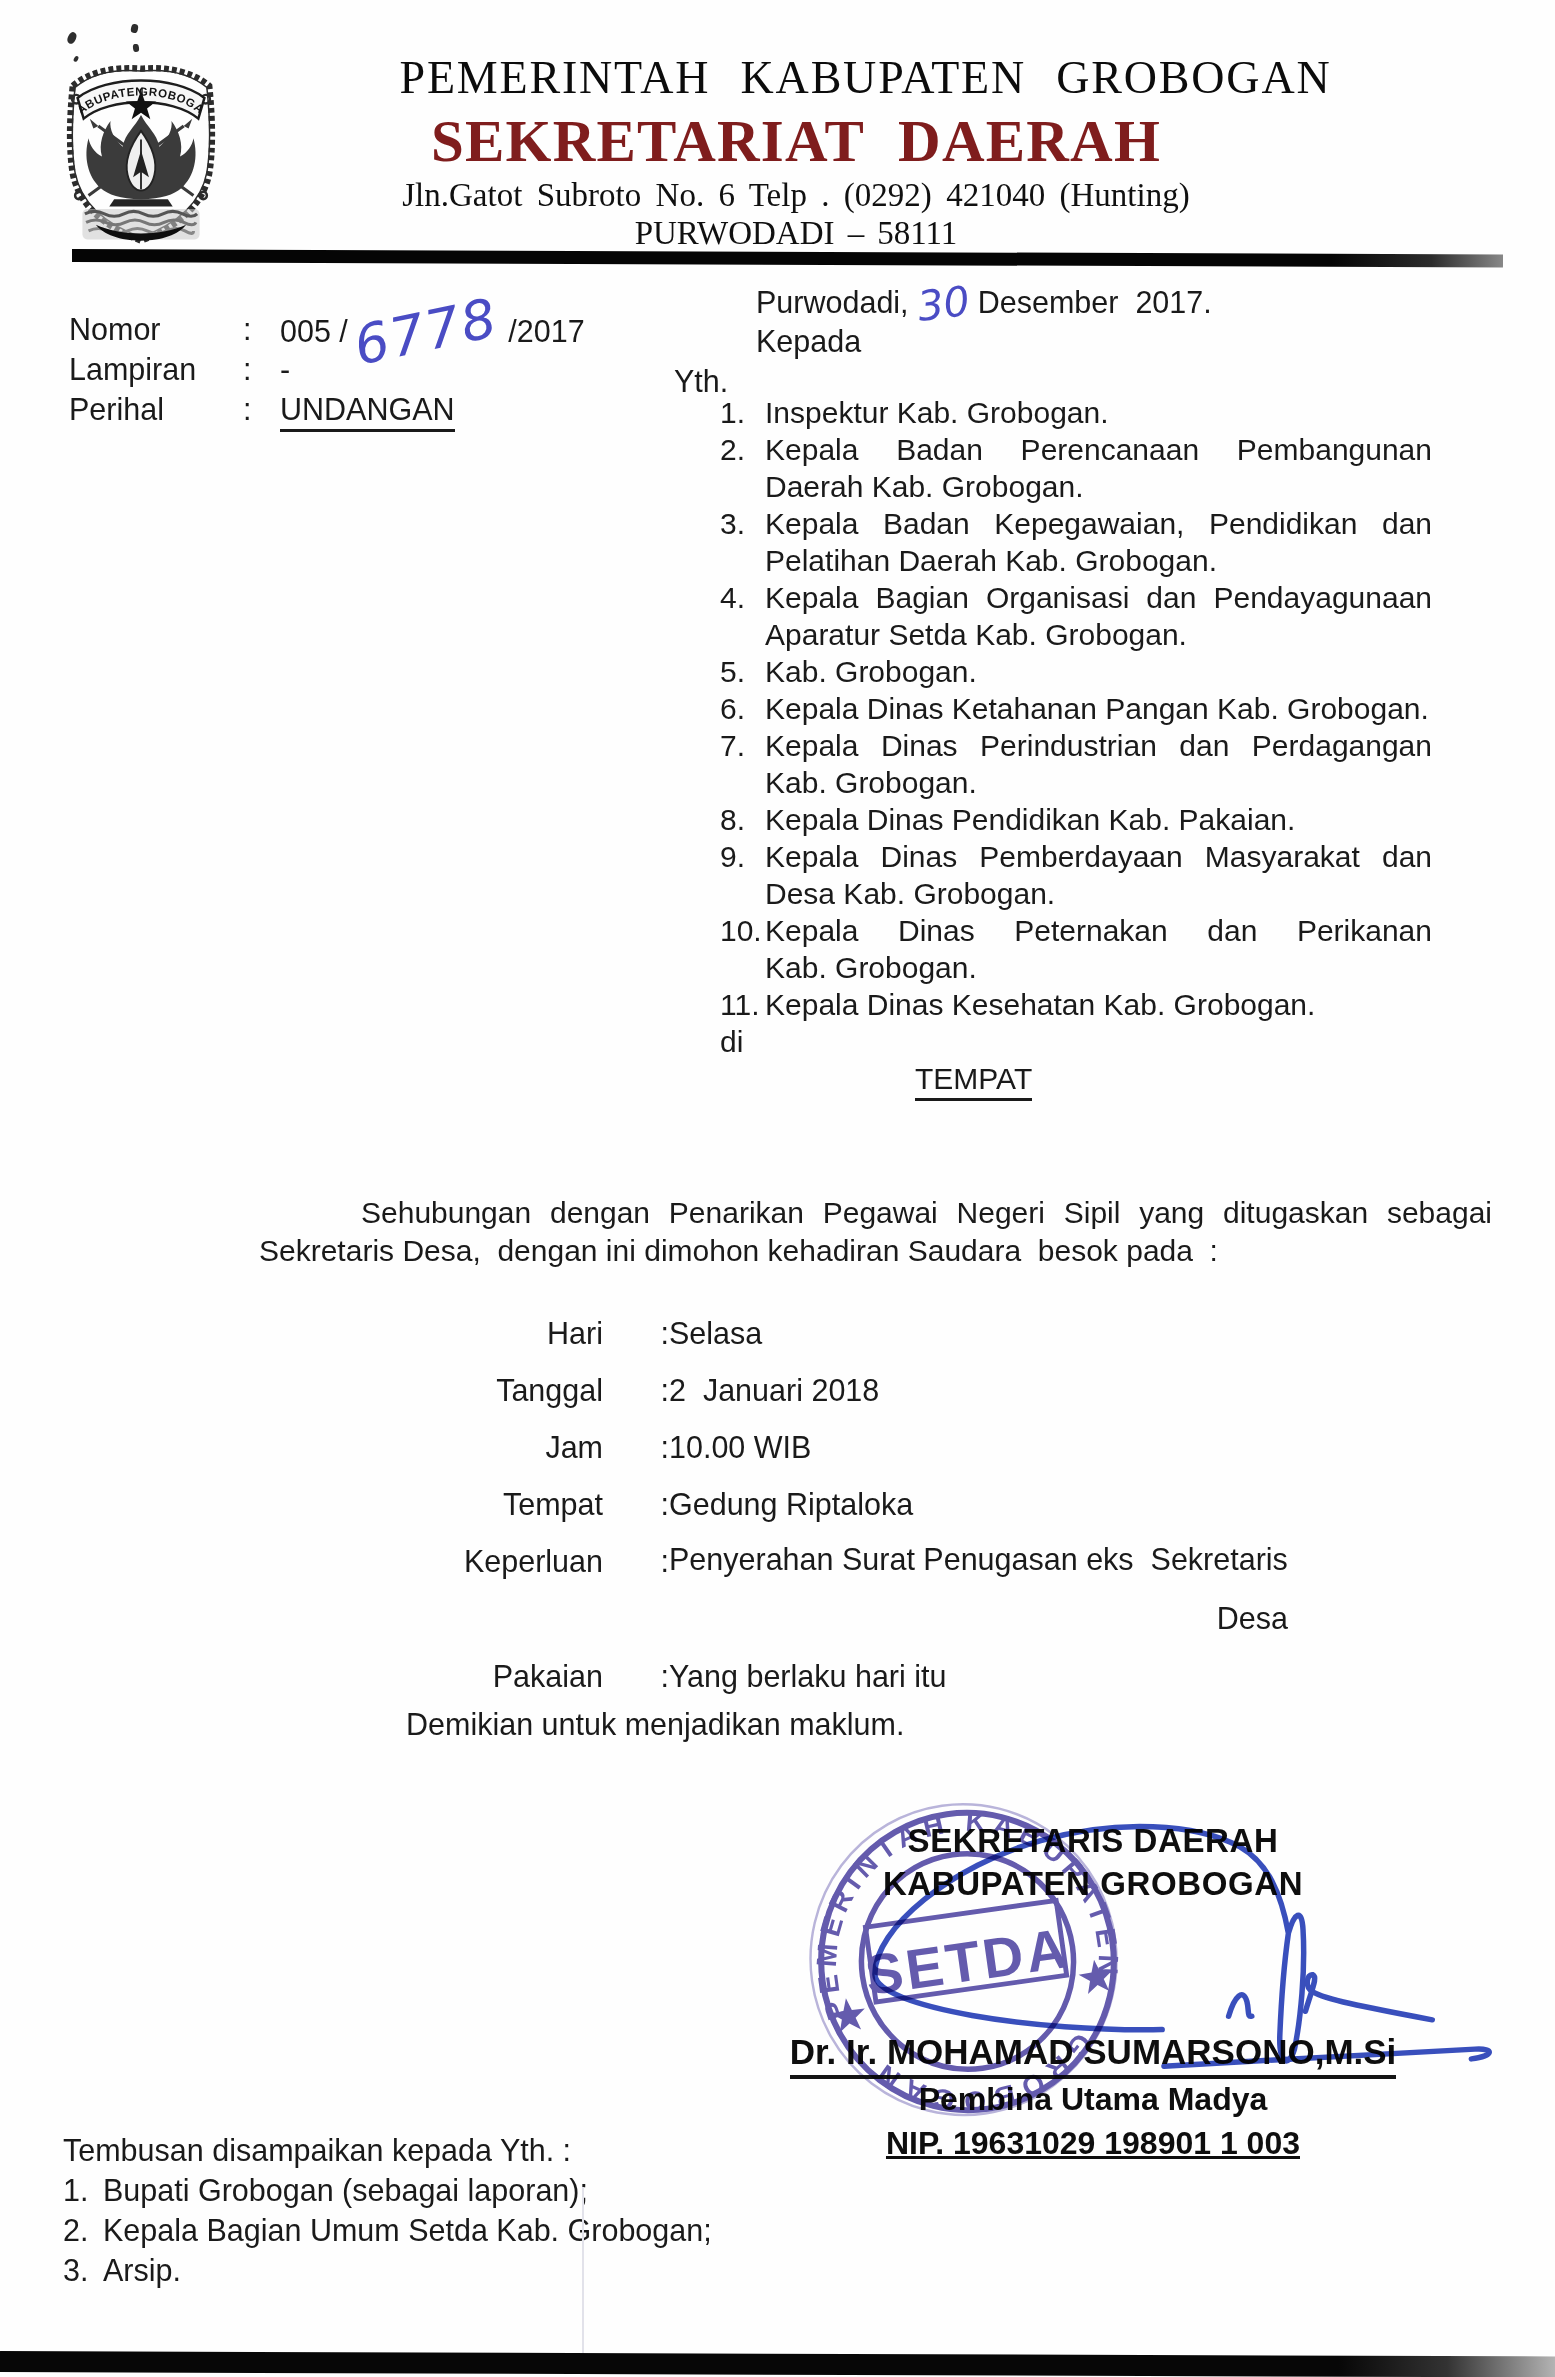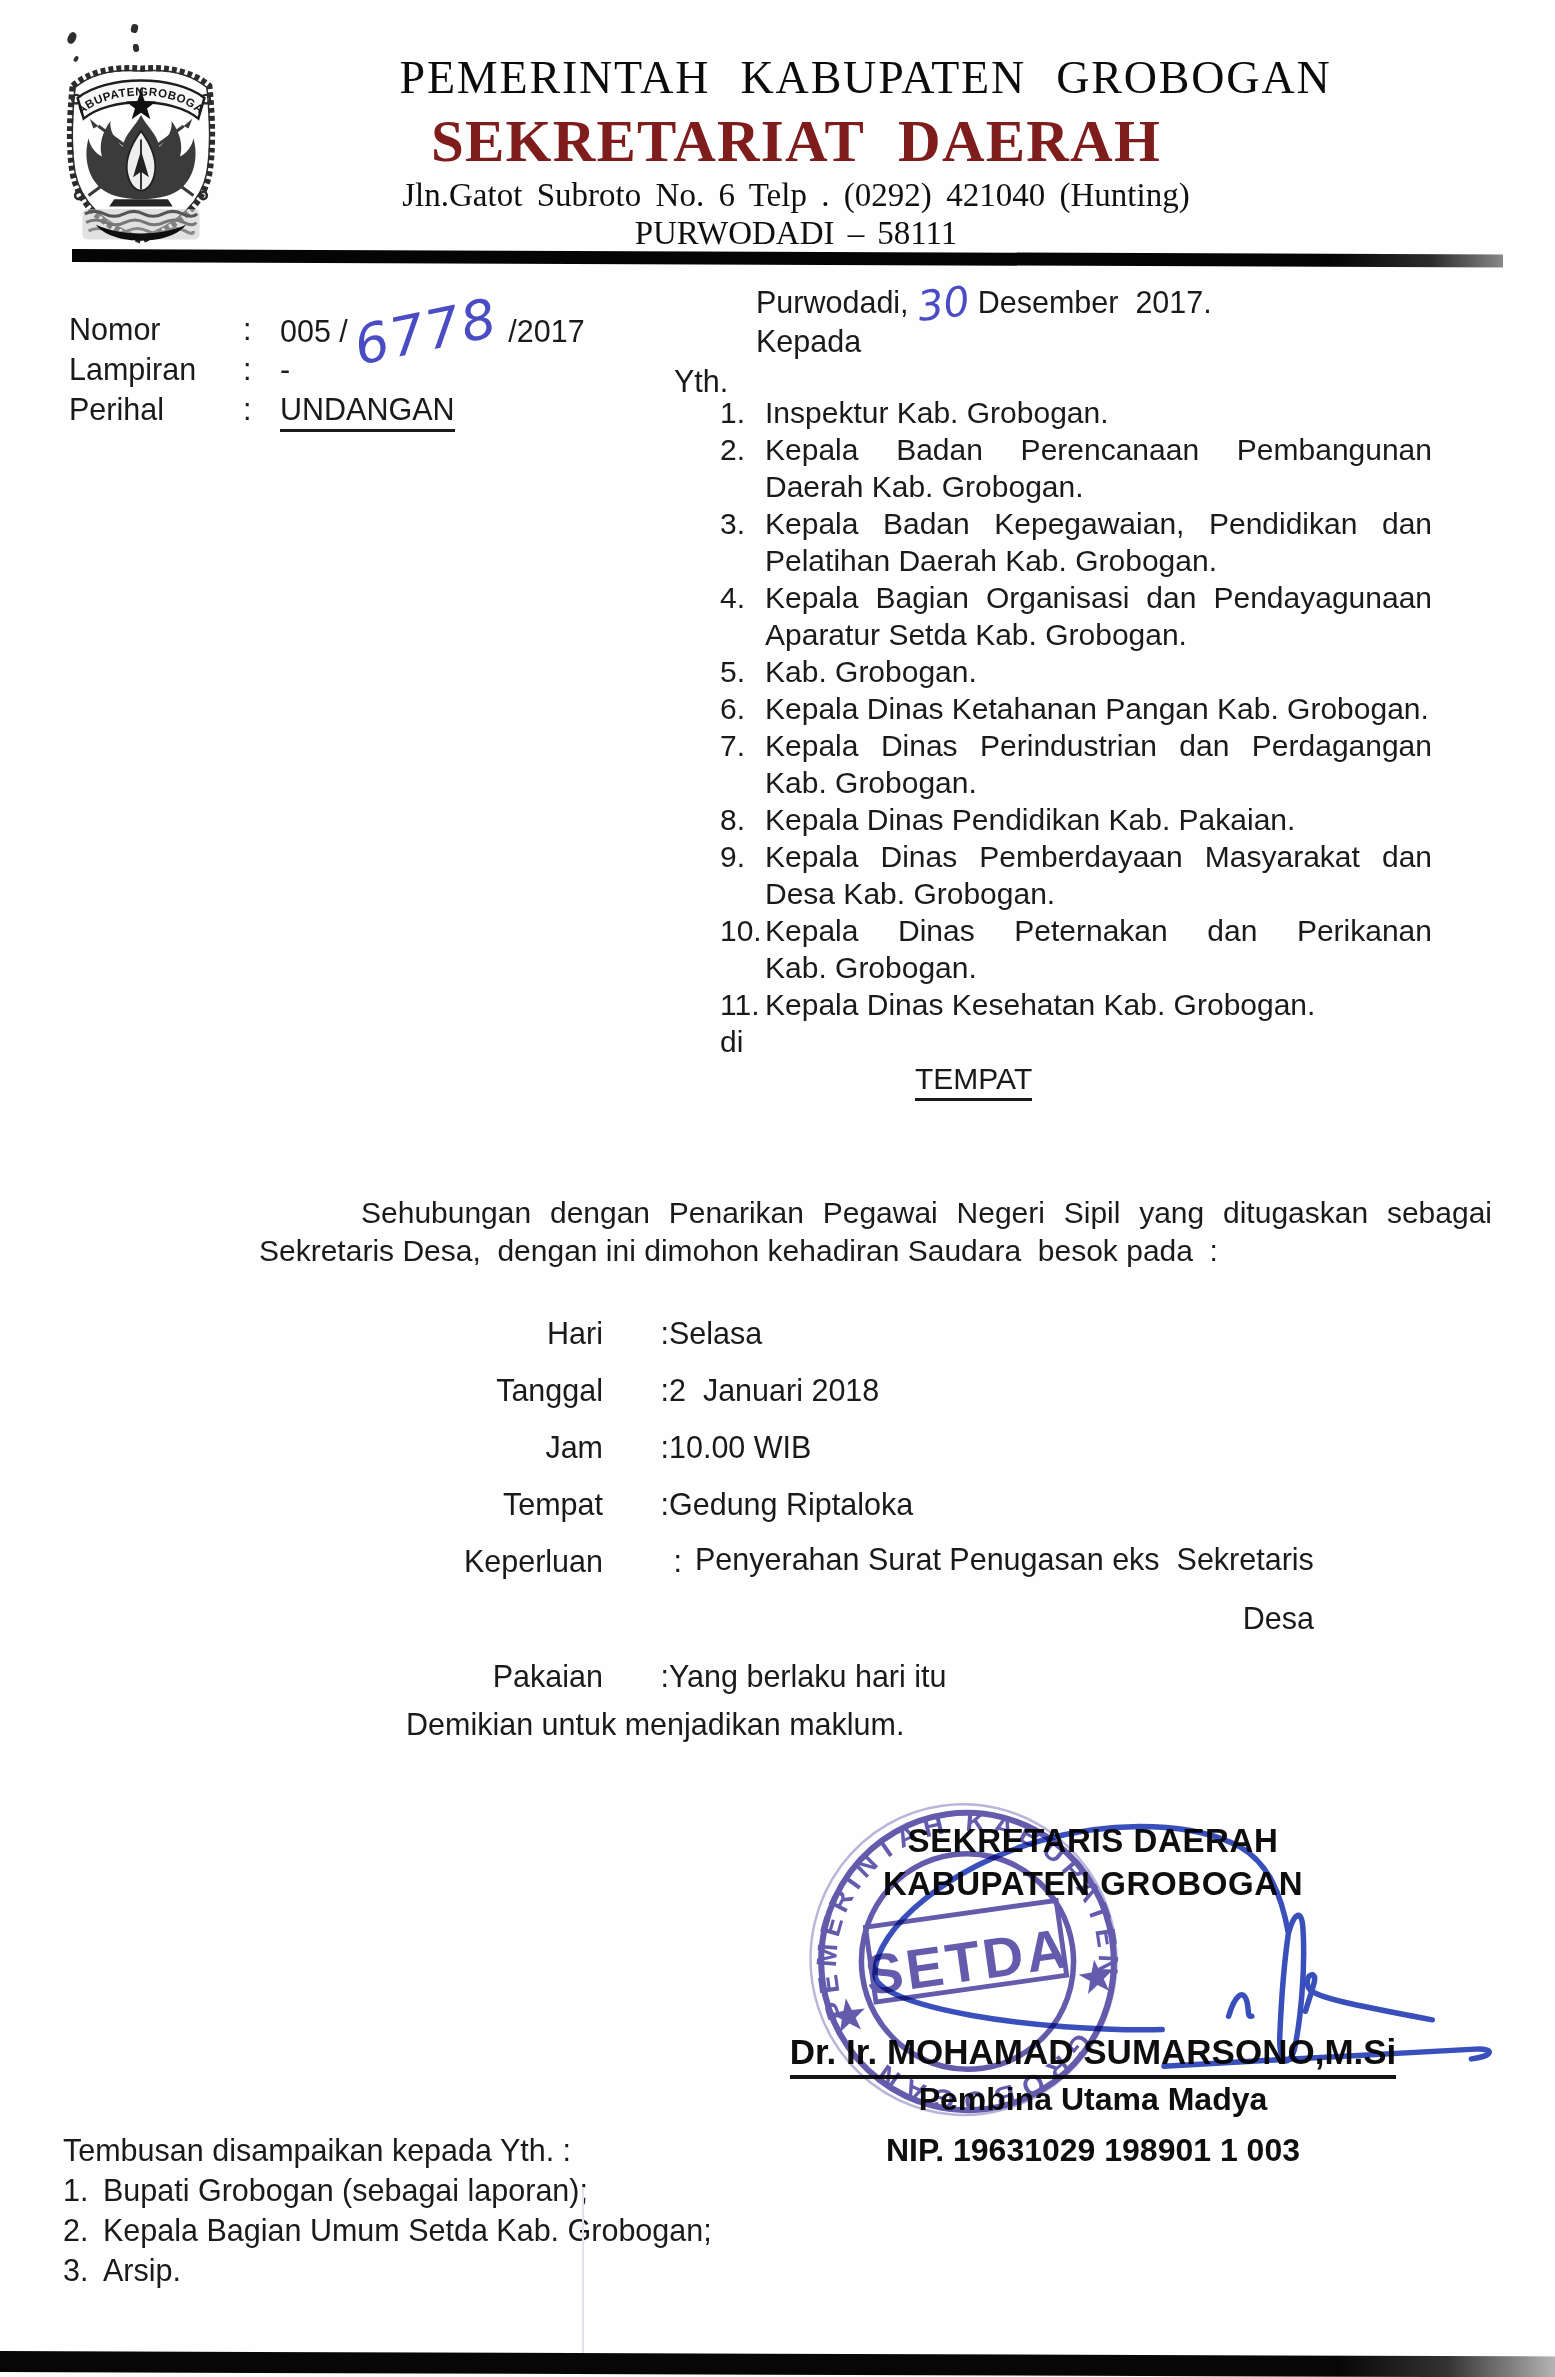--- a/index.html
+++ b/index.html
@@ -54,21 +54,21 @@
   .dval{white-space:pre-wrap;}
   .dval2{line-height:56px;}
   .closing{left:406px;top:1707px;font-size:30.5px;}
   
   .sig-block{left:765px;top:1822px;width:656px;text-align:center;color:#0e0e0e;}
   .sig-t1{font-size:33px;font-weight:bold;letter-spacing:0.6px;}
   .sig-t2{font-size:33px;font-weight:bold;letter-spacing:0.6px;margin-top:4.9px;}
   .sig-name{margin-top:129px;font-size:35px;font-weight:bold;}
   .sig-name span{display:inline-block;border-bottom:4.9px solid #141414;padding-bottom:3px;}
   .sig-rank{margin-top:2.4px;font-size:32px;font-weight:bold;}
-  .sig-nip{margin-top:14px;font-size:32px;font-weight:bold;}
+  .sig-nip{margin-top:7px;font-size:32px;font-weight:bold;text-decoration:underline;}
   .stamp-svg{left:806px;top:1800px;width:323px;height:323px;transform:rotate(-8deg);
     mix-blend-mode:multiply;opacity:.93;}
   .sign-svg{left:842px;top:1793px;width:683px;height:311px;mix-blend-mode:multiply;opacity:.92;}
   
   .tembusan{left:63px;top:2130px;width:793px;font-size:30.5px;line-height:40px;}
   .tb-item{display:flex;}
   .tb-num{width:40px;flex:none;}
   
   .speck{background:#2e2e2e;border-radius:45%;}
   .bottombar{left:0;top:2351px;width:1556px;height:21px;
@@ -251,21 +251,21 @@
     <div class="drow">
       <span class="dlabel">Jam</span>
       <span class="dcolon">:</span>
       <span class="dval">10.00 WIB</span>
     </div>
     <div class="drow">
       <span class="dlabel">Tempat</span>
       <span class="dcolon">:</span>
       <span class="dval">Gedung Riptaloka</span>
     </div>
-    <div class="drow" style="min-height:115px;gap:13px;">
+    <div class="drow" style="min-height:115px;">
       <span class="dlabel">Keperluan</span>
       <span class="dcolon">:</span>
       <span class="dval"><div class="dval2" style="line-height:30.5px;">Penyerahan Surat Penugasan eks  Sekretaris</div><div style="margin-top:26px;">Desa</div></span>
     </div>
     <div class="drow">
       <span class="dlabel">Pakaian</span>
       <span class="dcolon">:</span>
       <span class="dval">Yang berlaku hari itu</span>
     </div>
   </div>

